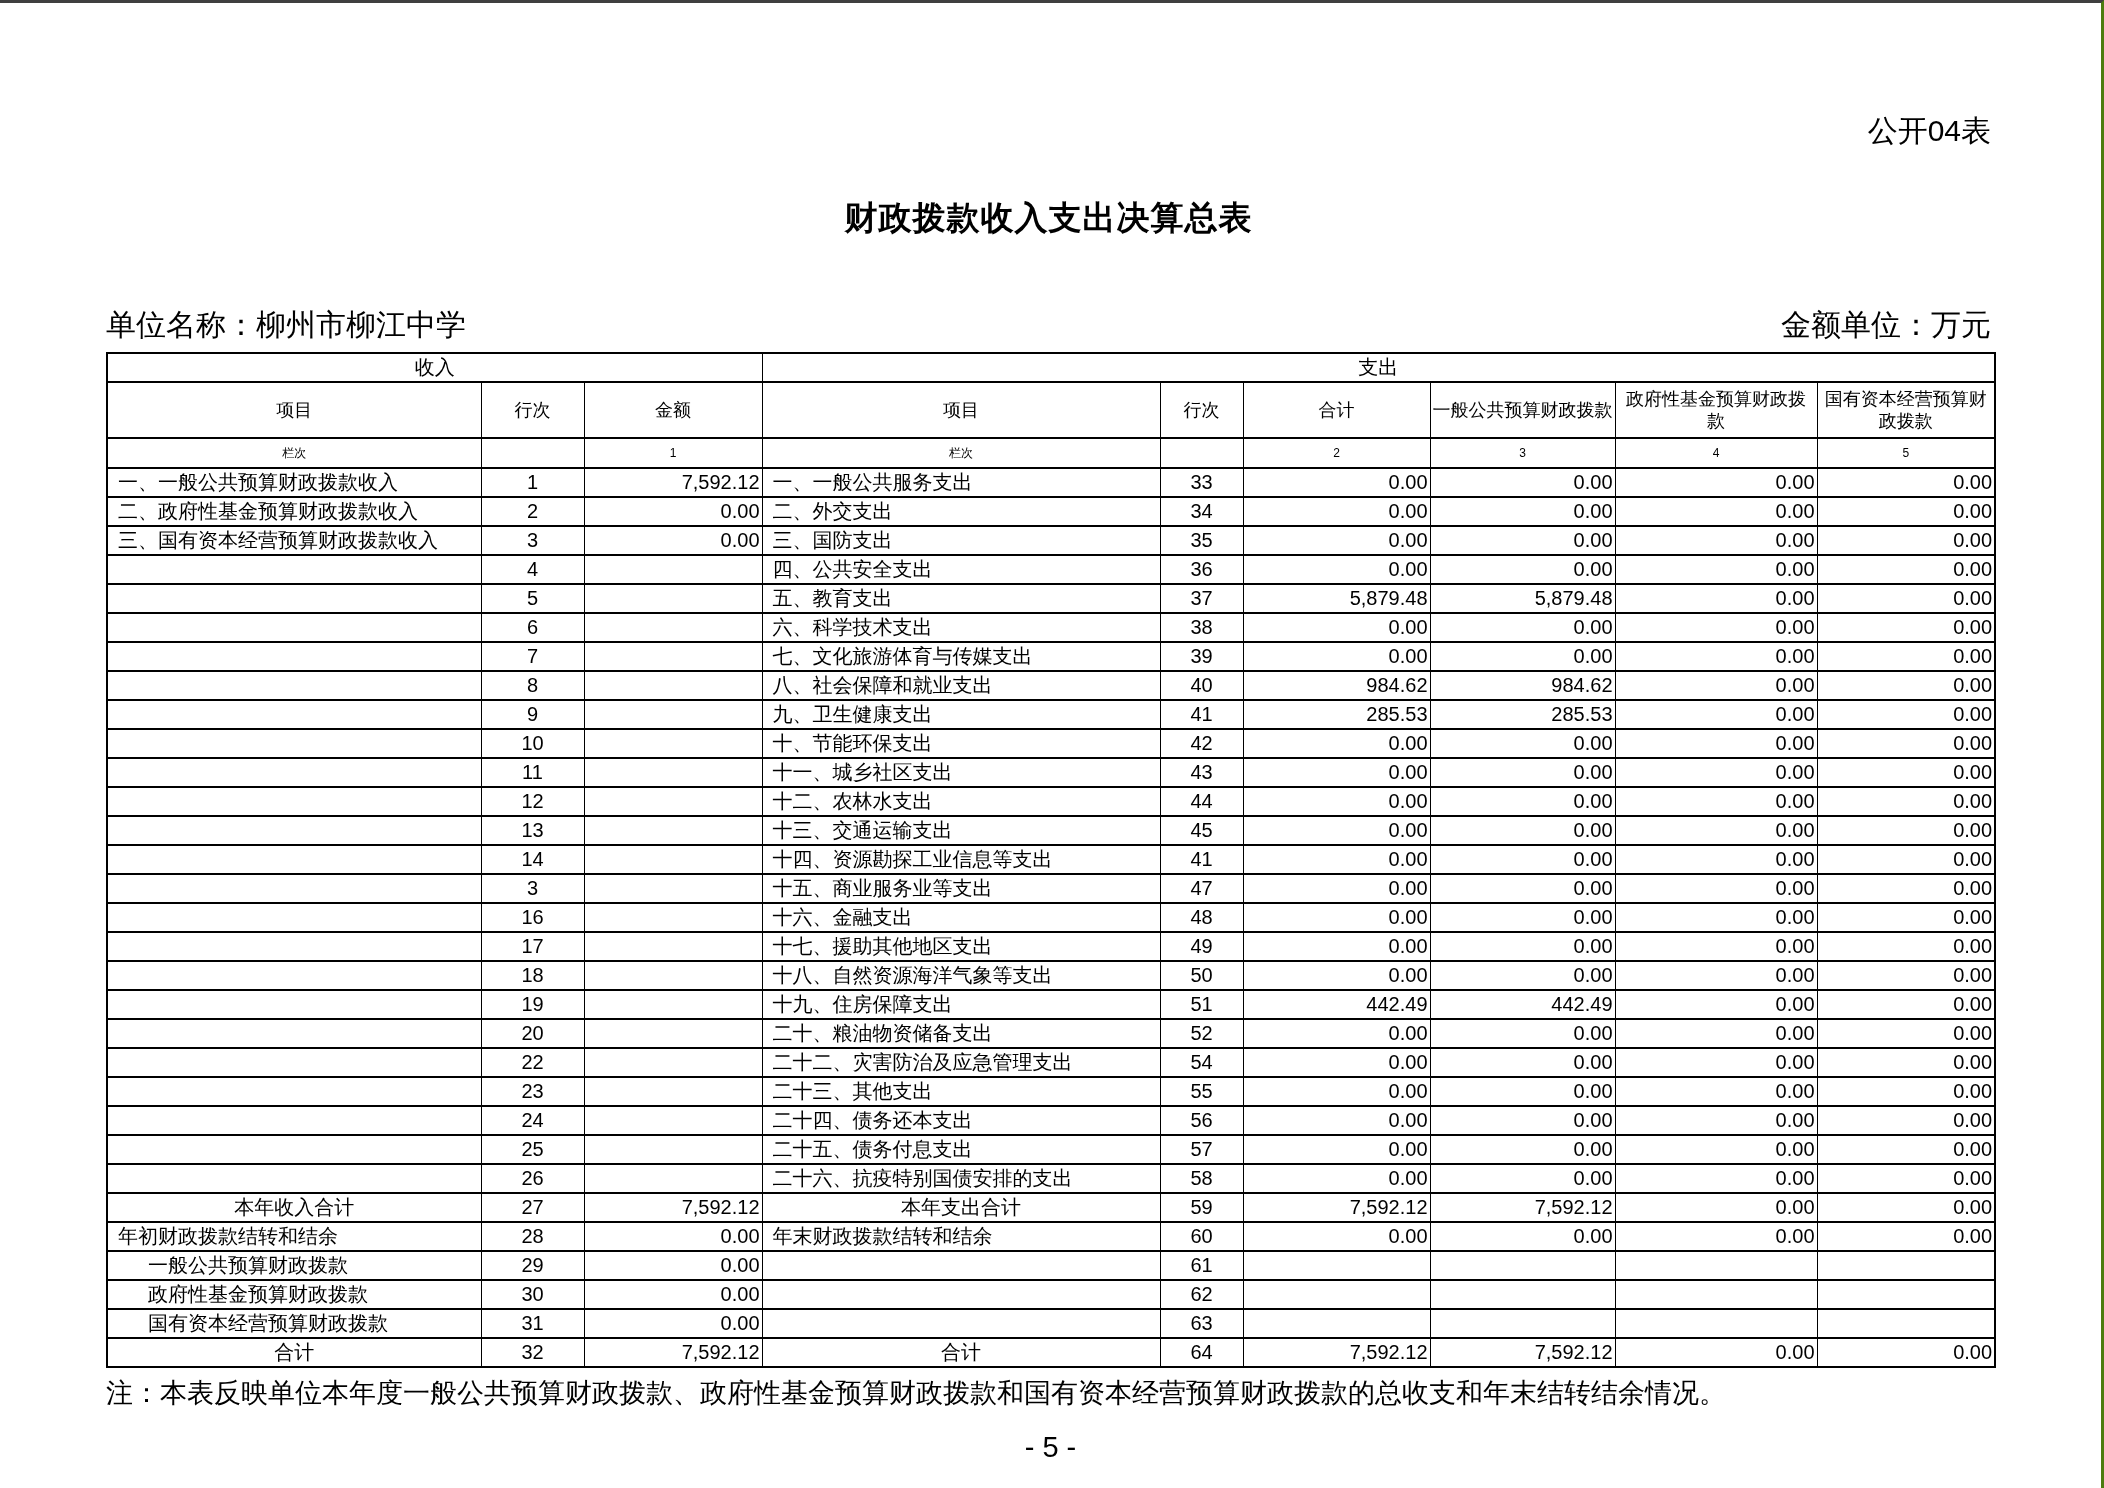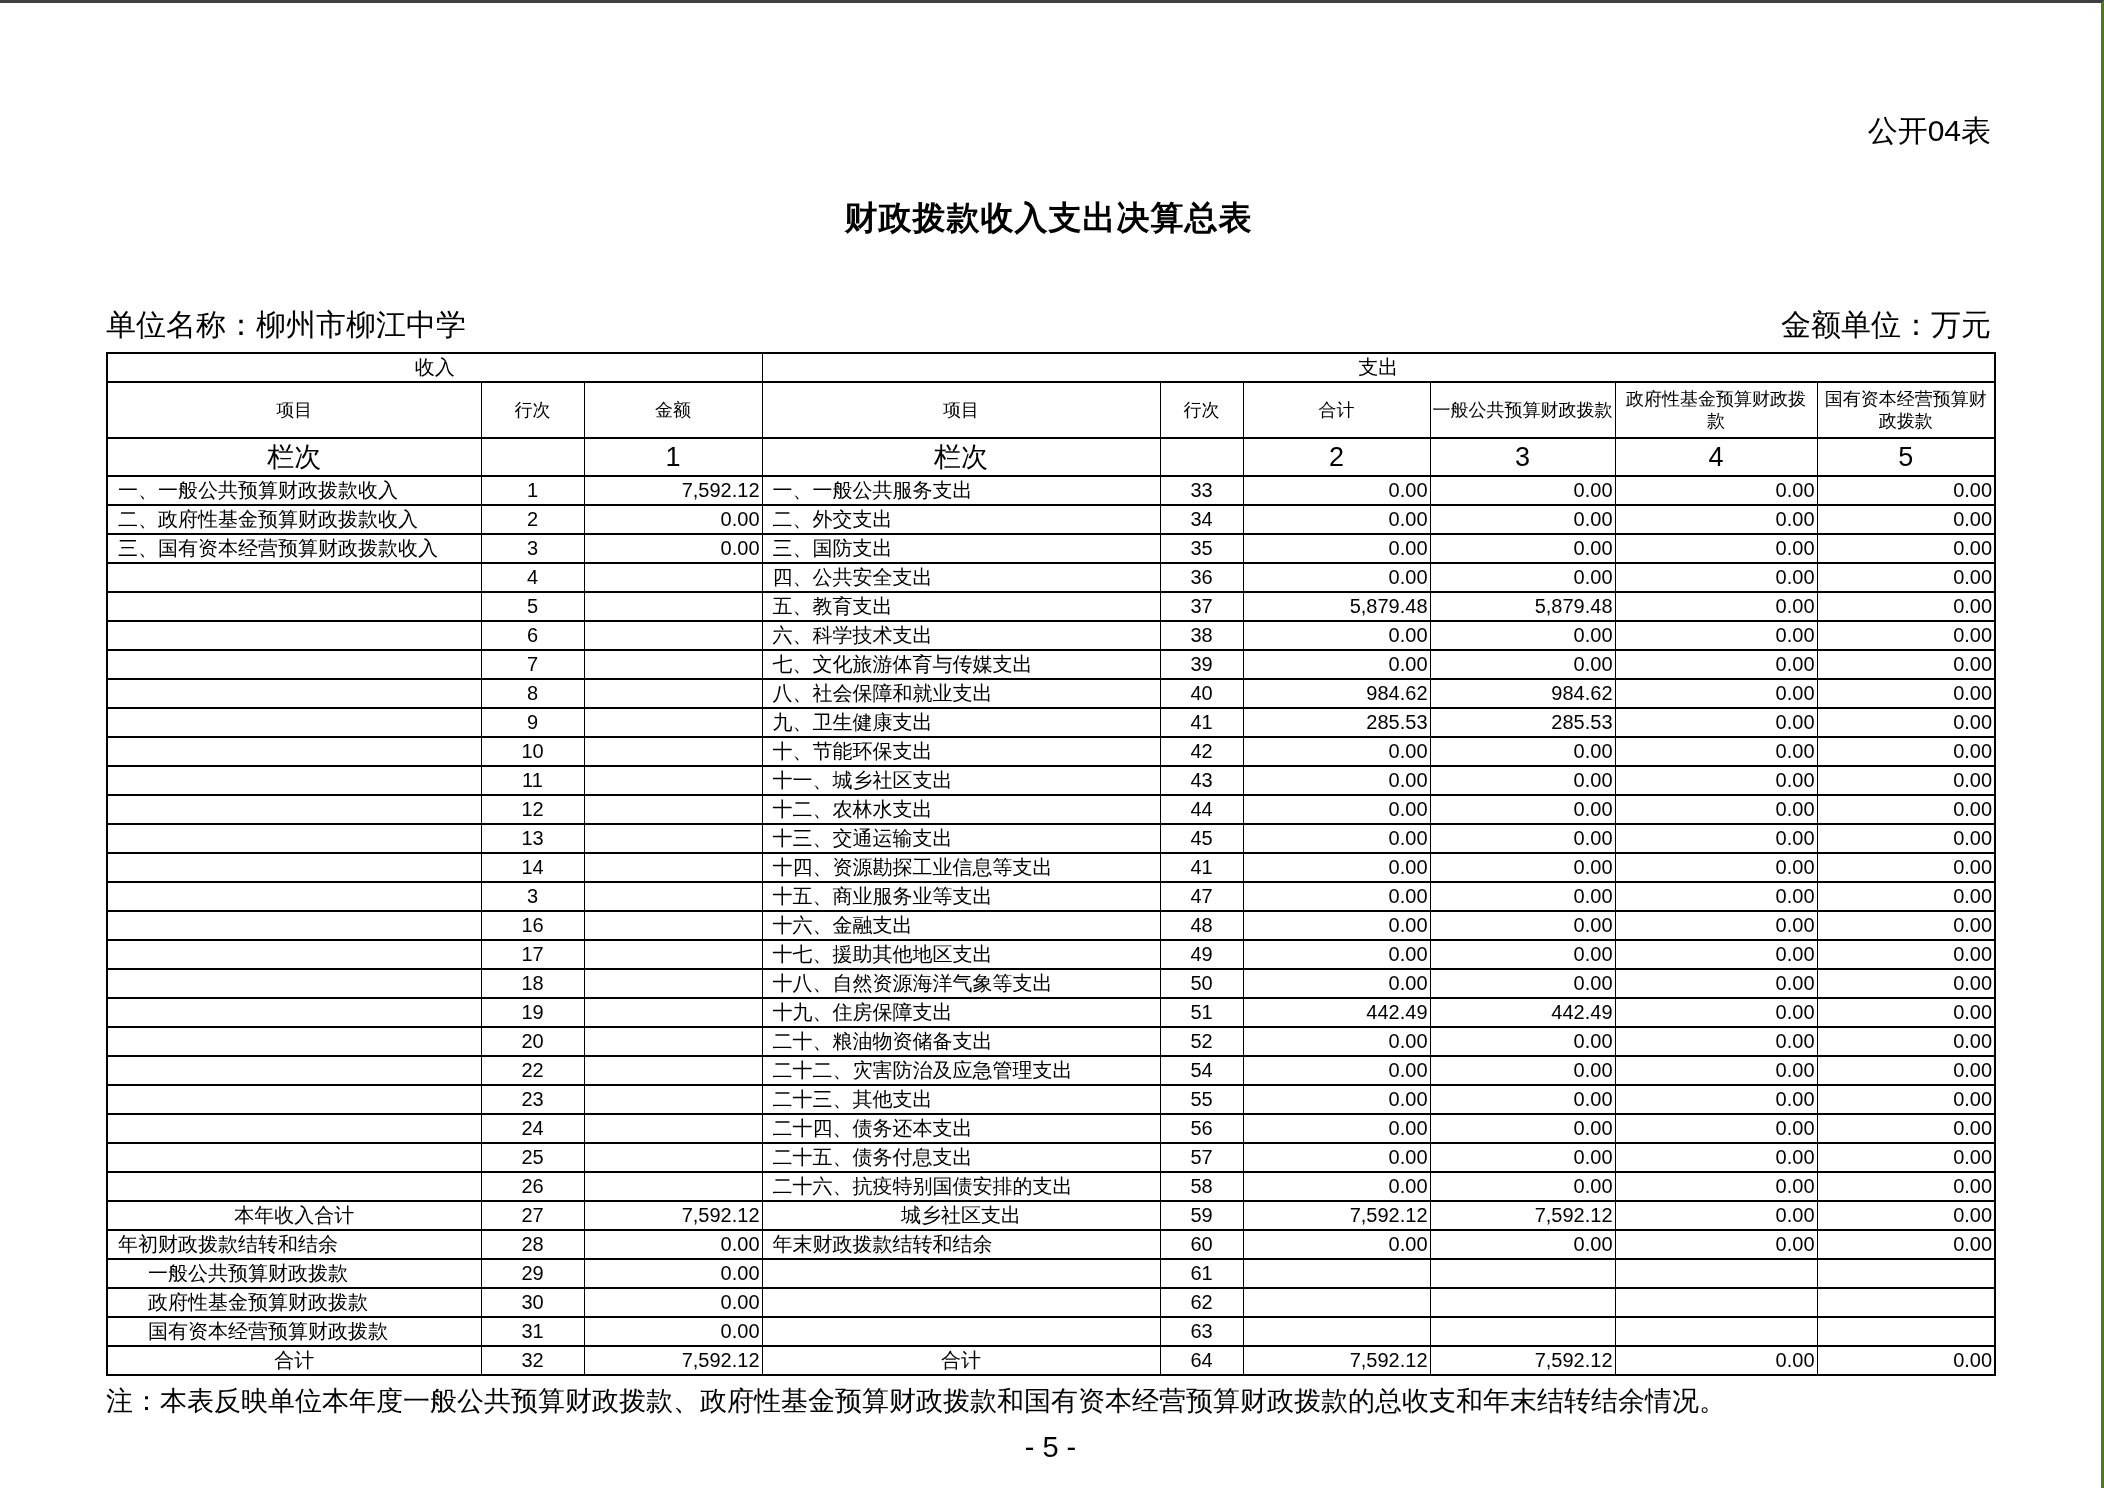--- a/index.html
+++ b/index.html
@@ -29,21 +29,21 @@
     border-left:1px solid #000;
     border-right:1px solid #000;
     border-top:2px solid #000;
     border-bottom:2px solid #000;
     overflow:hidden;
     white-space:nowrap;
     font-weight:normal;
   }
   thead tr.section-row th { height:28px; font-size:20px; }
   thead tr.header-row th { height:56px; font-size:18px; text-align:center; white-space:normal; line-height:1.25; padding:0 2px; }
-  thead tr.index-row td { height:30px; font-size:27px; text-align:center; }
+  thead tr.index-row td { height:30px; font-size:12px; text-align:center; }
   tbody td { height:27.6px; font-size:20px; }
   td.cell-item { text-align:left; padding-left:10px; }
   td.cell-line { text-align:center; }
   td.cell-num { text-align:right; padding-right:2px; }
   td.cell-total { text-align:center; font-weight:bold; padding-left:0; }
   td.cell-indent { padding-left:40px; }
   .footnote { margin-top:7px; font-size:27px; }
   .page-number { position:absolute; left:0; right:0; bottom:24px; text-align:center; font-size:29px; }
 </style>
 </head>
@@ -373,21 +373,21 @@
           <td class="cell-line">58</td>
           <td class="cell-num">0.00</td>
           <td class="cell-num">0.00</td>
           <td class="cell-num">0.00</td>
           <td class="cell-num">0.00</td>
         </tr>
         <tr>
           <td class="cell-item cell-total">本年收入合计</td>
           <td class="cell-line">27</td>
           <td class="cell-num">7,592.12</td>
-          <td class="cell-item cell-total">城乡社区支出</td>
+          <td class="cell-item cell-total">本年支出合计</td>
           <td class="cell-line">59</td>
           <td class="cell-num">7,592.12</td>
           <td class="cell-num">7,592.12</td>
           <td class="cell-num">0.00</td>
           <td class="cell-num">0.00</td>
         </tr>
         <tr>
           <td class="cell-item">年初财政拨款结转和结余</td>
           <td class="cell-line">28</td>
           <td class="cell-num">0.00</td>

